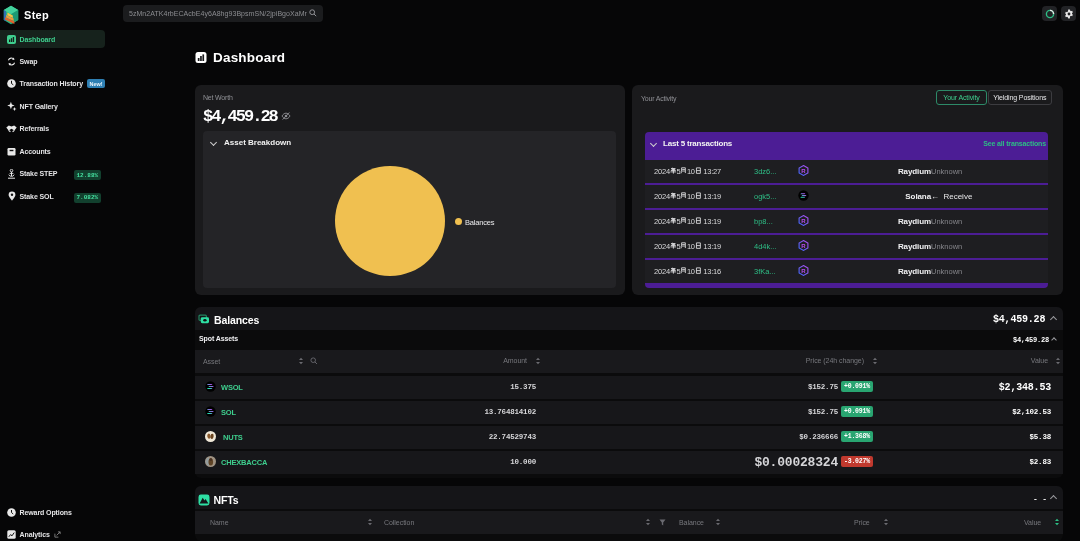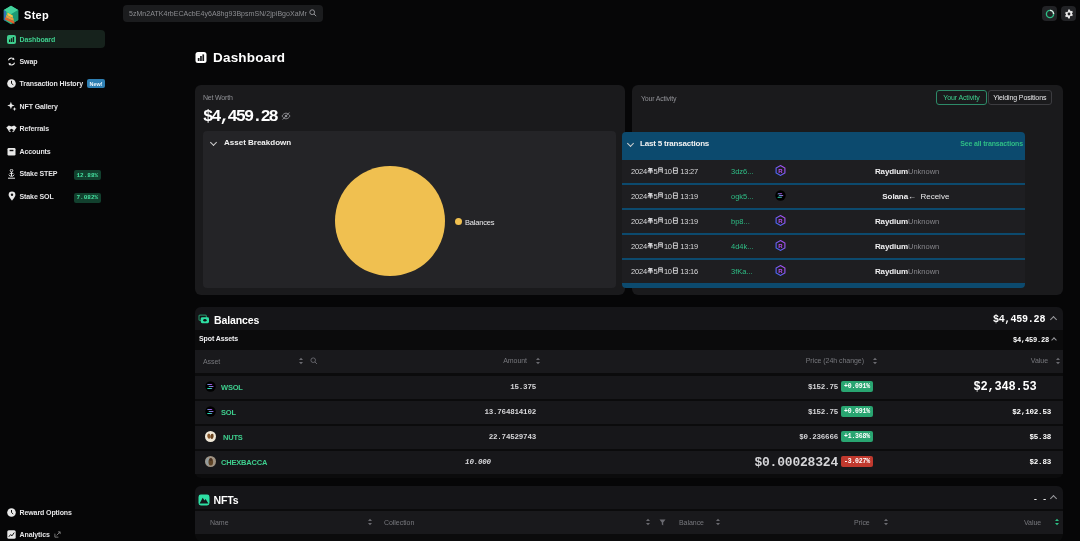--- a/index.html
+++ b/index.html
@@ -19,21 +19,21 @@
 .badge-apy{position:absolute;left:74px;top:5.5px;background:#12402e;color:#45e0a0;font-size:6px;font-weight:bold;font-family:"Liberation Mono",monospace;border-radius:2px;padding:1.5px 2.5px;letter-spacing:0;}
 
 #h1ico{left:195px;top:51px;}
 #h1{left:213px;top:49.5px;font-size:13.5px;font-weight:bold;color:#fff;letter-spacing:.2px;}
 .card{background:#1a1a1c;border-radius:6px;}
 #cardL{left:195px;top:85px;width:430px;height:210px;}
 #cardR{left:632px;top:85px;width:431px;height:210px;}
 .cardlabel{color:#8f9095;font-size:7px;letter-spacing:-.2px;}
 #networth-num{left:203px;top:107px;font-size:17px;font-weight:bold;color:#fff;letter-spacing:-2px;font-family:"Liberation Mono",monospace;}
 #panelL{left:203px;top:131px;width:413px;height:157px;background:#242427;border-radius:4px;}
-#panelR{left:622px;top:132px;width:403px;height:156px;background:#0c4a6e;border-radius:4px;}
+#panelR{left:645px;top:132px;width:403px;height:156px;background:#4c1d95;border-radius:4px;}
 .ptitle{font-size:8px;font-weight:bold;color:#f2f2f2;}
 .chev{display:inline-block;width:5px;height:5px;border-left:1px solid #cfcfcf;border-bottom:1px solid #cfcfcf;transform:rotate(-45deg);}
 .chevup{transform:rotate(135deg);}
 
 .arow{position:absolute;left:0;width:403px;height:23px;background:#1e1e21;display:flex;align-items:center;}
 .arow .c1{margin-left:9px;width:100px;font-size:7.5px;letter-spacing:-.2px;color:#d8d8da;white-space:nowrap;}
 .arow .c2{width:44px;font-size:7.5px;color:#2ebd85;}
 .arow .c3{width:16px;}
 .arow .c4{width:117px;font-size:8px;font-weight:bold;color:#f0f0f2;padding-left:2px;letter-spacing:-.1px;text-align:right;}
 .arow .c5{font-size:7.5px;color:#85858a;}
@@ -381,21 +381,21 @@
             <linearGradient id="sg2" x1="0" y1="1" x2="1" y2="0">
               <stop offset="0" stop-color="#00ffa3"></stop>
               <stop offset="1" stop-color="#dc1fff"></stop>
             </linearGradient>
           </defs>
         </svg></span>
       <span class="tname" style="margin-left:5px;">WSOL</span>
    <span class="num" style="position:absolute;left:225px;width:116px;text-align:right;font-size:7.5px;color:#d5d5d8;">15.375</span>
    <span class="num" style="position:absolute;left:545px;width:98px;text-align:right;font-size:7.5px;color:#d5d5d8;">$152.75</span>
    <span class="pbadge" style="position:absolute;left:646px;top:5.5px;background:#29a571;">+0.091%</span>
-   <span class="num" style="position:absolute;left:764px;width:92px;text-align:center;font-size:12px;color:#fff;">$2,348.53</span>
+   <span class="num" style="position:absolute;left:764px;width:92px;text-align:right;font-size:10px;color:#fff;">$2,348.53</span>
   </div>
     <div class="trow" style="top: 400.8px; left: 195px;">
    <span style="margin-left:10px;"><svg width="11" height="11" viewBox="0 0 11 11">
           <circle cx="5.5" cy="5.5" r="5.2" fill="#000"></circle>
           <path d="M2.9 3 h4.6 l-1 1.1 h-4.6 Z M2.9 6.9 h4.6 l-1 1.1 h-4.6 Z M3.3 4.95 h4.6 l1 1.1 h-4.6 Z" fill="url(#sg2)"></path>
           <defs>
             <linearGradient id="sg2" x1="0" y1="1" x2="1" y2="0">
               <stop offset="0" stop-color="#00ffa3"></stop>
               <stop offset="1" stop-color="#dc1fff"></stop>
             </linearGradient>
@@ -420,21 +420,21 @@
    <span class="num" style="position:absolute;left:764px;width:92px;text-align:right;font-size:7.5px;color:#fff;">$5.38</span>
   </div>
     <div class="trow" style="top: 450.8px; left: 195px;">
    <span style="margin-left:10px;"><svg width="11" height="11" viewBox="0 0 11 11">
           <circle cx="5.5" cy="5.5" r="5.5" fill="#a09383"></circle>
           <path d="M0.5 5.5 A5 5 0 0 1 4 1.2 L4 9.8 A5 5 0 0 1 0.5 5.5 Z" fill="#8fa0a8" opacity="0.7"></path>
           <ellipse cx="5.8" cy="6" rx="2.3" ry="3.6" fill="#5f4426"></ellipse>
           <circle cx="5.8" cy="3.4" r="1.5" fill="#4a3120"></circle>
         </svg></span>
       <span class="tname" style="margin-left:5px;">CHEXBACCA</span>
-   <span class="num" style="position:absolute;left:225px;width:116px;text-align:center;font-size:7.5px;color:#d5d5d8;font-style:italic;">10.000</span>
+   <span class="num" style="position:absolute;left:225px;width:116px;text-align:right;font-size:7.5px;color:#d5d5d8;">10.000</span>
    <span class="num" style="position:absolute;left:545px;width:98px;text-align:right;font-size:13px;color:#d5d5d8;">$0.00028324</span>
    <span class="pbadge" style="position:absolute;left:646px;top:5.5px;background:#c0392e;">-3.027%</span>
    <span class="num" style="position:absolute;left:764px;width:92px;text-align:right;font-size:7.5px;color:#fff;">$2.83</span>
   </div>
   </div>
 
 <div class="abs section" style="top:486px;height:55px;"></div>
 <div class="abs secbar" style="top:486px;"></div>
 <svg class="abs" width="12" height="12" viewBox="0 0 12 12" style="left:197.5px;top:493.5px;">
   <rect x="0.5" y="0.5" width="11" height="11" rx="2.4" fill="#2ee0a4"></rect>

